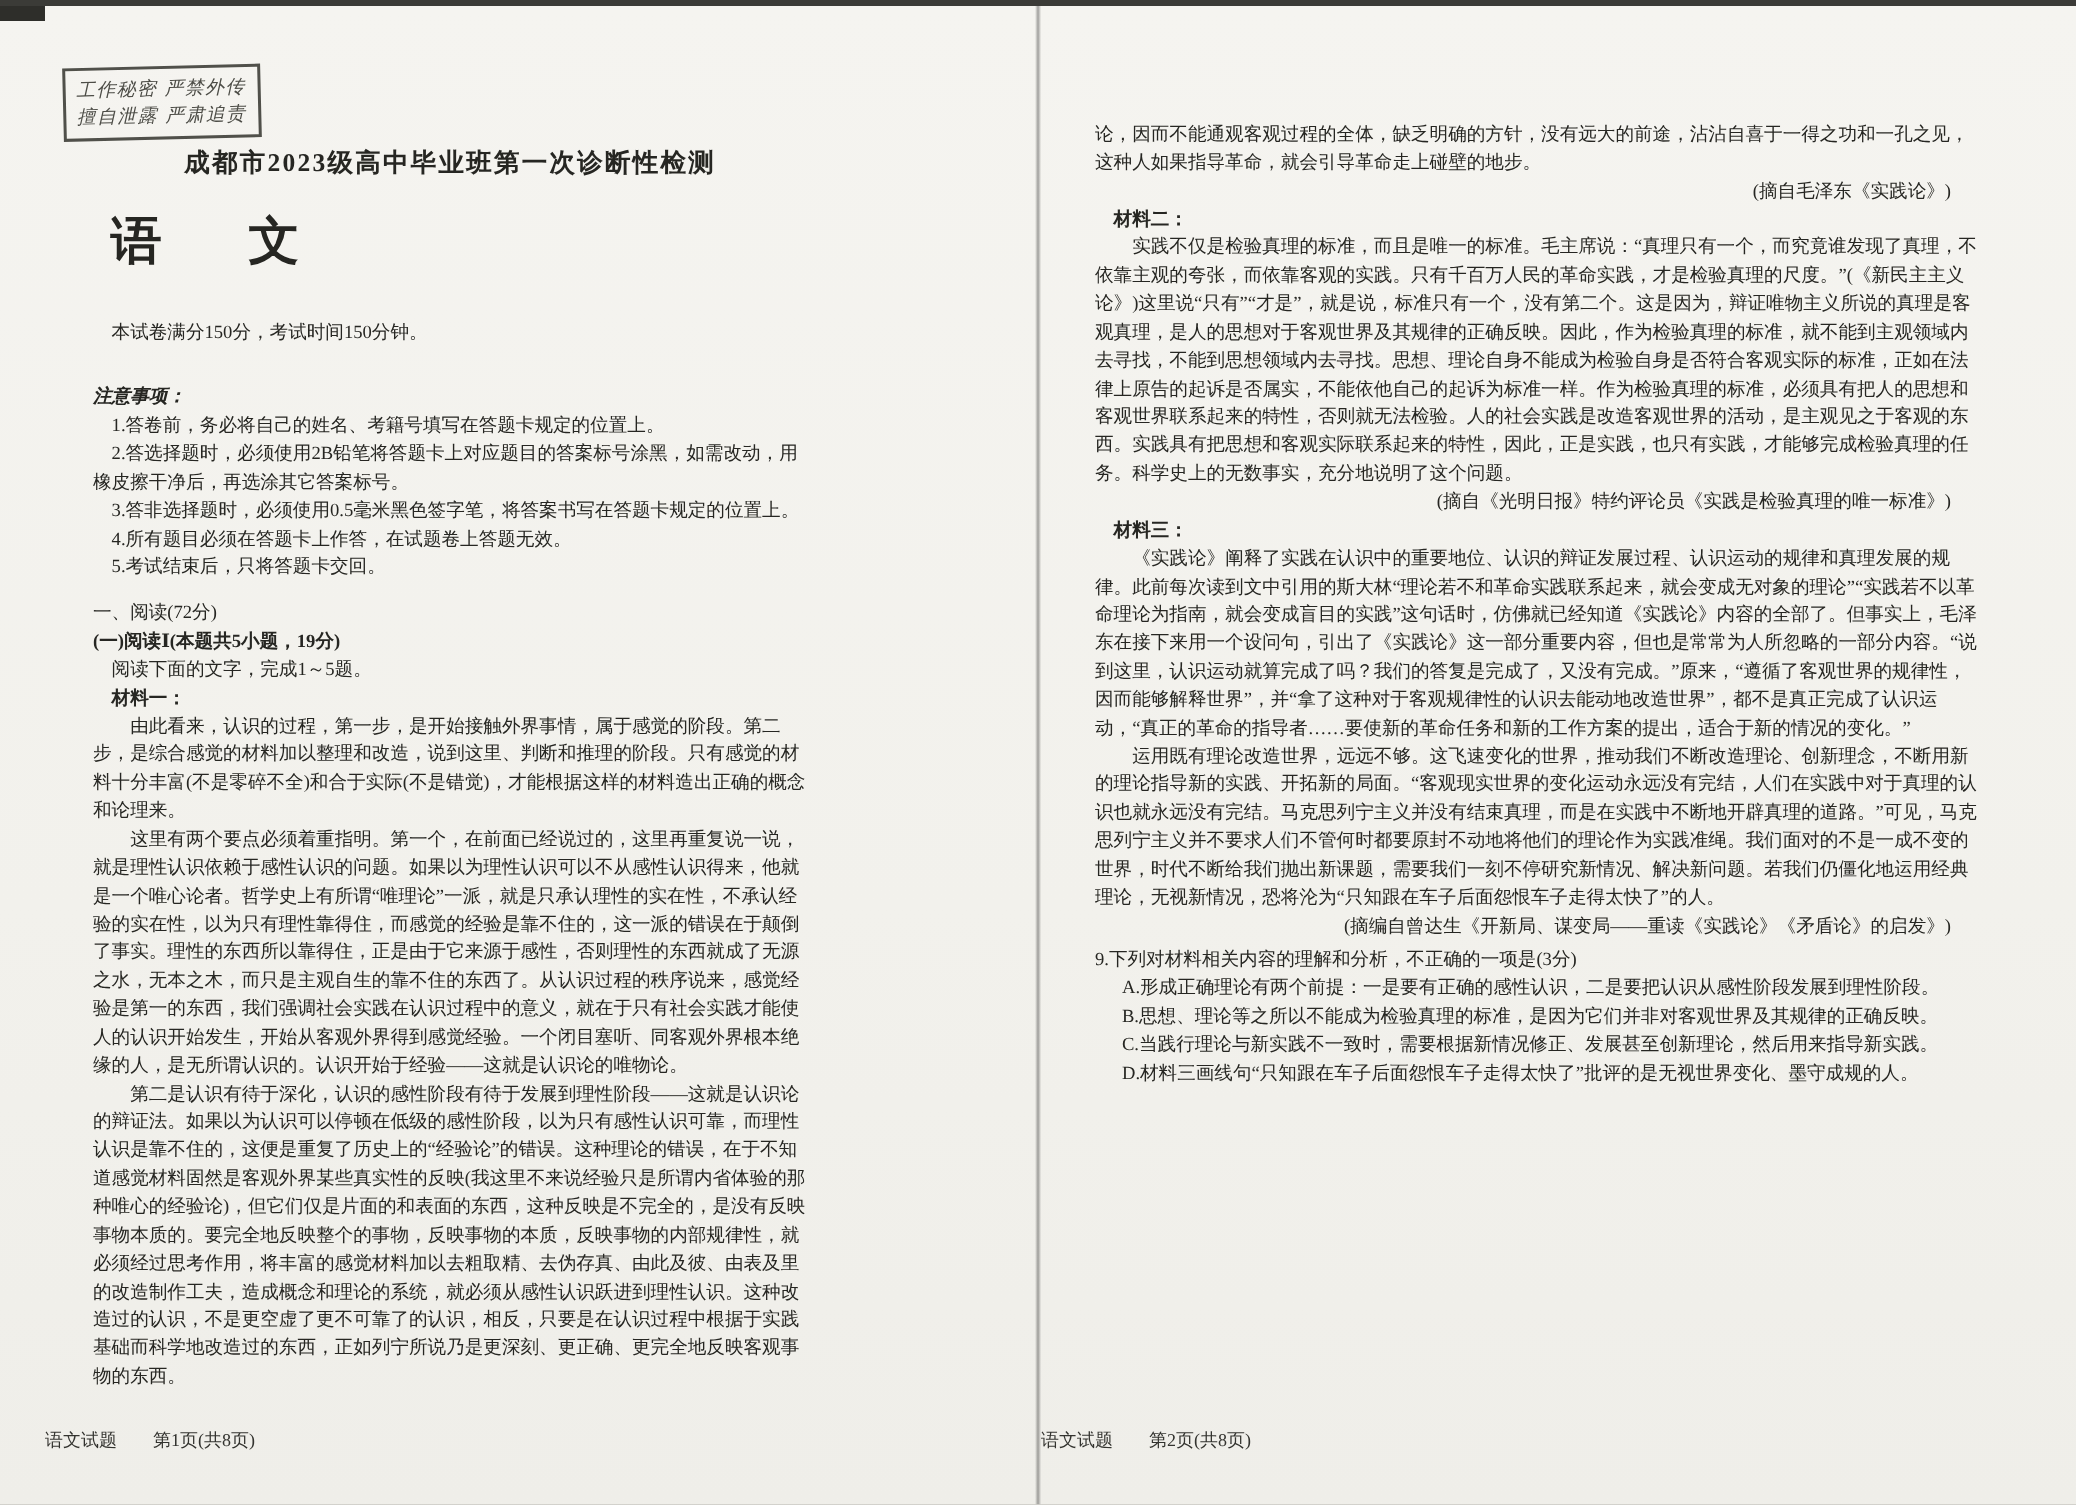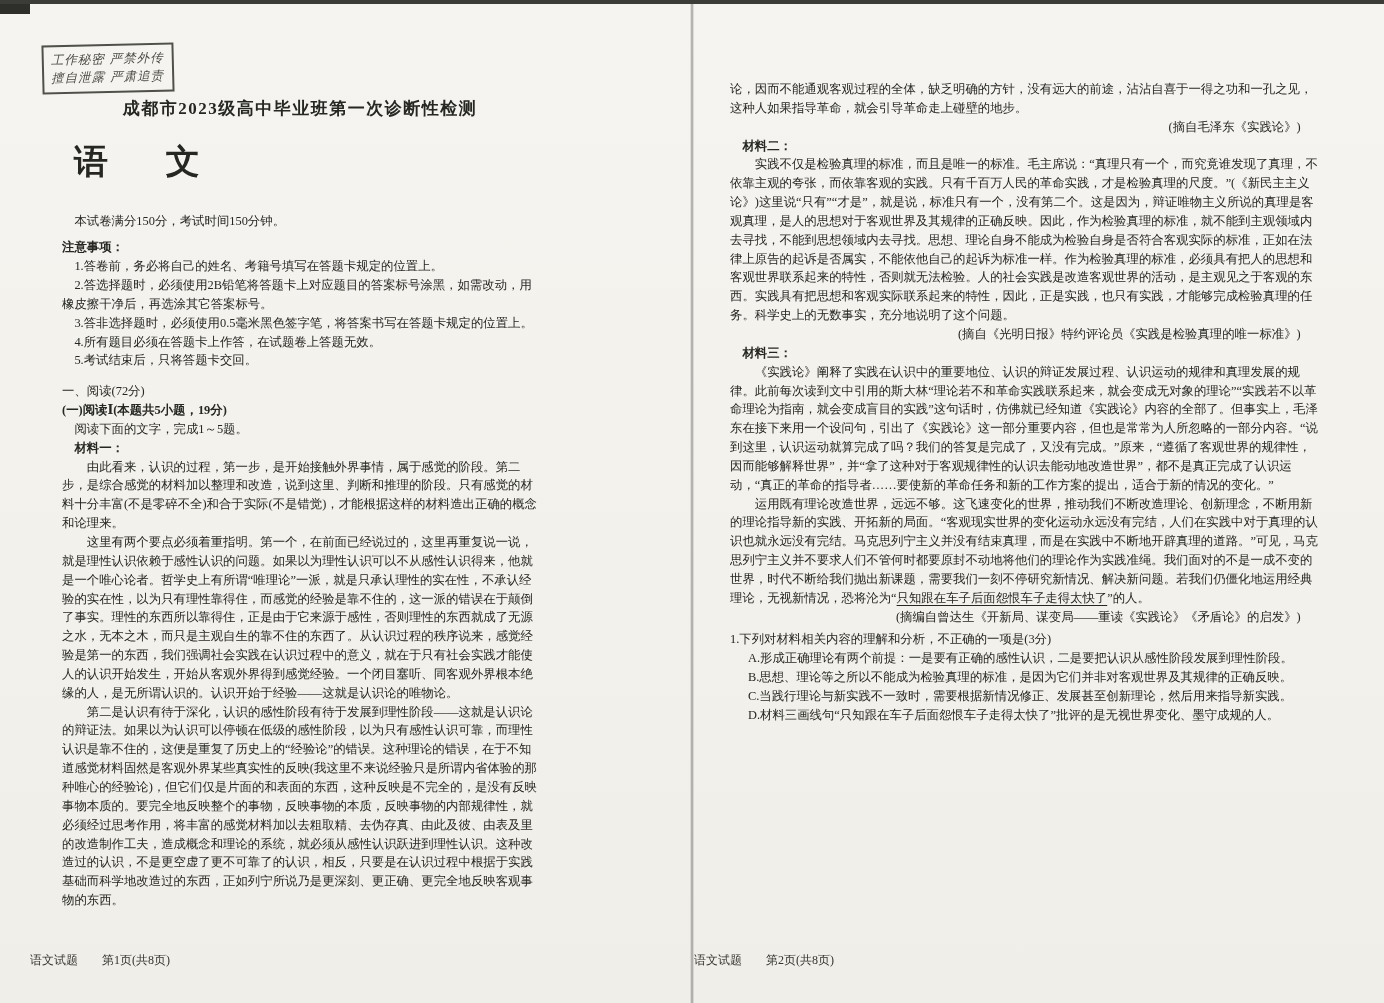--- a/index.html
+++ b/index.html
@@ -56,31 +56,31 @@
     letter-spacing:0.35em;
     margin:14px 0 24px;
     text-indent:0.35em;
   }
 
   p { text-indent:2em; }
   .indent1 { text-indent:1em; }
   .no-indent { text-indent:0; }
   .section-heading { text-indent:0; font-weight:normal; margin-top:12px; }
   .subsection-heading { text-indent:0; font-weight:bold; }
-  .notice-title { text-indent:0; font-weight:bold; margin-top:8px; }
+  .notice-title { text-indent:0; font-weight:bold; margin-top:25px;font-style:italic; }
   .exam-info { margin-top:2px; }
 
   .citation { text-indent:0; text-align:right; padding-right:1.8em; }
 
   .material-label { font-weight:bold; text-indent:1em; }
 
   .qstem { text-indent:0; margin-top:4px; }
   .opt { text-indent:-1.55em; padding-left:3em; }
 
-  .u { text-decoration:underline; text-underline-offset:3px;text-align:right; }
+  .u { text-underline-offset:3px;text-align:right; }
 
   .page-footer {
     position:absolute; bottom:34px; left:0; right:0;
     text-align:left;
     font-size:12px; color:#33332f;
     text-indent:0;
   }
   .page-left  .page-footer { padding-left:30px; }
   .page-right .page-footer { padding-right:20px; }
 </style>
@@ -129,21 +129,21 @@
 
     <p class="material-label">材料二：</p>
     <p>实践不仅是检验真理的标准，而且是唯一的标准。毛主席说：“真理只有一个，而究竟谁发现了真理，不依靠主观的夸张，而依靠客观的实践。只有千百万人民的革命实践，才是检验真理的尺度。”(《新民主主义论》)这里说“只有”“才是”，就是说，标准只有一个，没有第二个。这是因为，辩证唯物主义所说的真理是客观真理，是人的思想对于客观世界及其规律的正确反映。因此，作为检验真理的标准，就不能到主观领域内去寻找，不能到思想领域内去寻找。思想、理论自身不能成为检验自身是否符合客观实际的标准，正如在法律上原告的起诉是否属实，不能依他自己的起诉为标准一样。作为检验真理的标准，必须具有把人的思想和客观世界联系起来的特性，否则就无法检验。人的社会实践是改造客观世界的活动，是主观见之于客观的东西。实践具有把思想和客观实际联系起来的特性，因此，正是实践，也只有实践，才能够完成检验真理的任务。科学史上的无数事实，充分地说明了这个问题。</p>
     <p class="citation">(摘自《光明日报》特约评论员《实践是检验真理的唯一标准》)</p>
 
     <p class="material-label">材料三：</p>
     <p>《实践论》阐释了实践在认识中的重要地位、认识的辩证发展过程、认识运动的规律和真理发展的规律。此前每次读到文中引用的斯大林“理论若不和革命实践联系起来，就会变成无对象的理论”“实践若不以革命理论为指南，就会变成盲目的实践”这句话时，仿佛就已经知道《实践论》内容的全部了。但事实上，毛泽东在接下来用一个设问句，引出了《实践论》这一部分重要内容，但也是常常为人所忽略的一部分内容。“说到这里，认识运动就算完成了吗？我们的答复是完成了，又没有完成。”原来，“遵循了客观世界的规律性，因而能够解释世界”，并“拿了这种对于客观规律性的认识去能动地改造世界”，都不是真正完成了认识运动，“真正的革命的指导者……要使新的革命任务和新的工作方案的提出，适合于新的情况的变化。”</p>
     <p><span>运用既有理论改造世界，远远不够。这飞速变化的世界，推动我们不断改造理论、创新理念，不断用新的理论指导新的实践、开拓新的局面。“客观现实世界的变化运动永远没有完结，人们在实践中对于真理的认识也就永远没有完结。马克思列宁主义并没有结束真理，而是在实践中不断地开辟真理的道路。”可见，马克思列宁主义并不要求人们不管何时都要原封不动地将他们的理论作为实践准绳。我们面对的不是一成不变的世界，时代不断给我们抛出新课题，需要我们一刻不停研究新情况、解决新问题。若我们仍僵化地运用经典理论，无视新情况，恐将沦为“</span><span class="u">只知跟在车子后面怨恨车子走得太快了</span><span>”的人。</span></p>
     <p class="citation">(摘编自曾达生《开新局、谋变局——重读《实践论》《矛盾论》的启发》)</p>
 
-    <p class="qstem">1.下列对材料相关内容的理解和分析，不正确的一项是(3分)</p>
+    <p class="qstem">9.下列对材料相关内容的理解和分析，不正确的一项是(3分)</p>
     <p class="opt">A.形成正确理论有两个前提：一是要有正确的感性认识，二是要把认识从感性阶段发展到理性阶段。</p>
     <p class="opt">B.思想、理论等之所以不能成为检验真理的标准，是因为它们并非对客观世界及其规律的正确反映。</p>
     <p class="opt">C.当践行理论与新实践不一致时，需要根据新情况修正、发展甚至创新理论，然后用来指导新实践。</p>
     <p class="opt">D.材料三画线句“只知跟在车子后面怨恨车子走得太快了”批评的是无视世界变化、墨守成规的人。</p>
 
     <div class="page-footer">语文试题　　第2页(共8页)</div>
   </div>
 
 </div>
 

